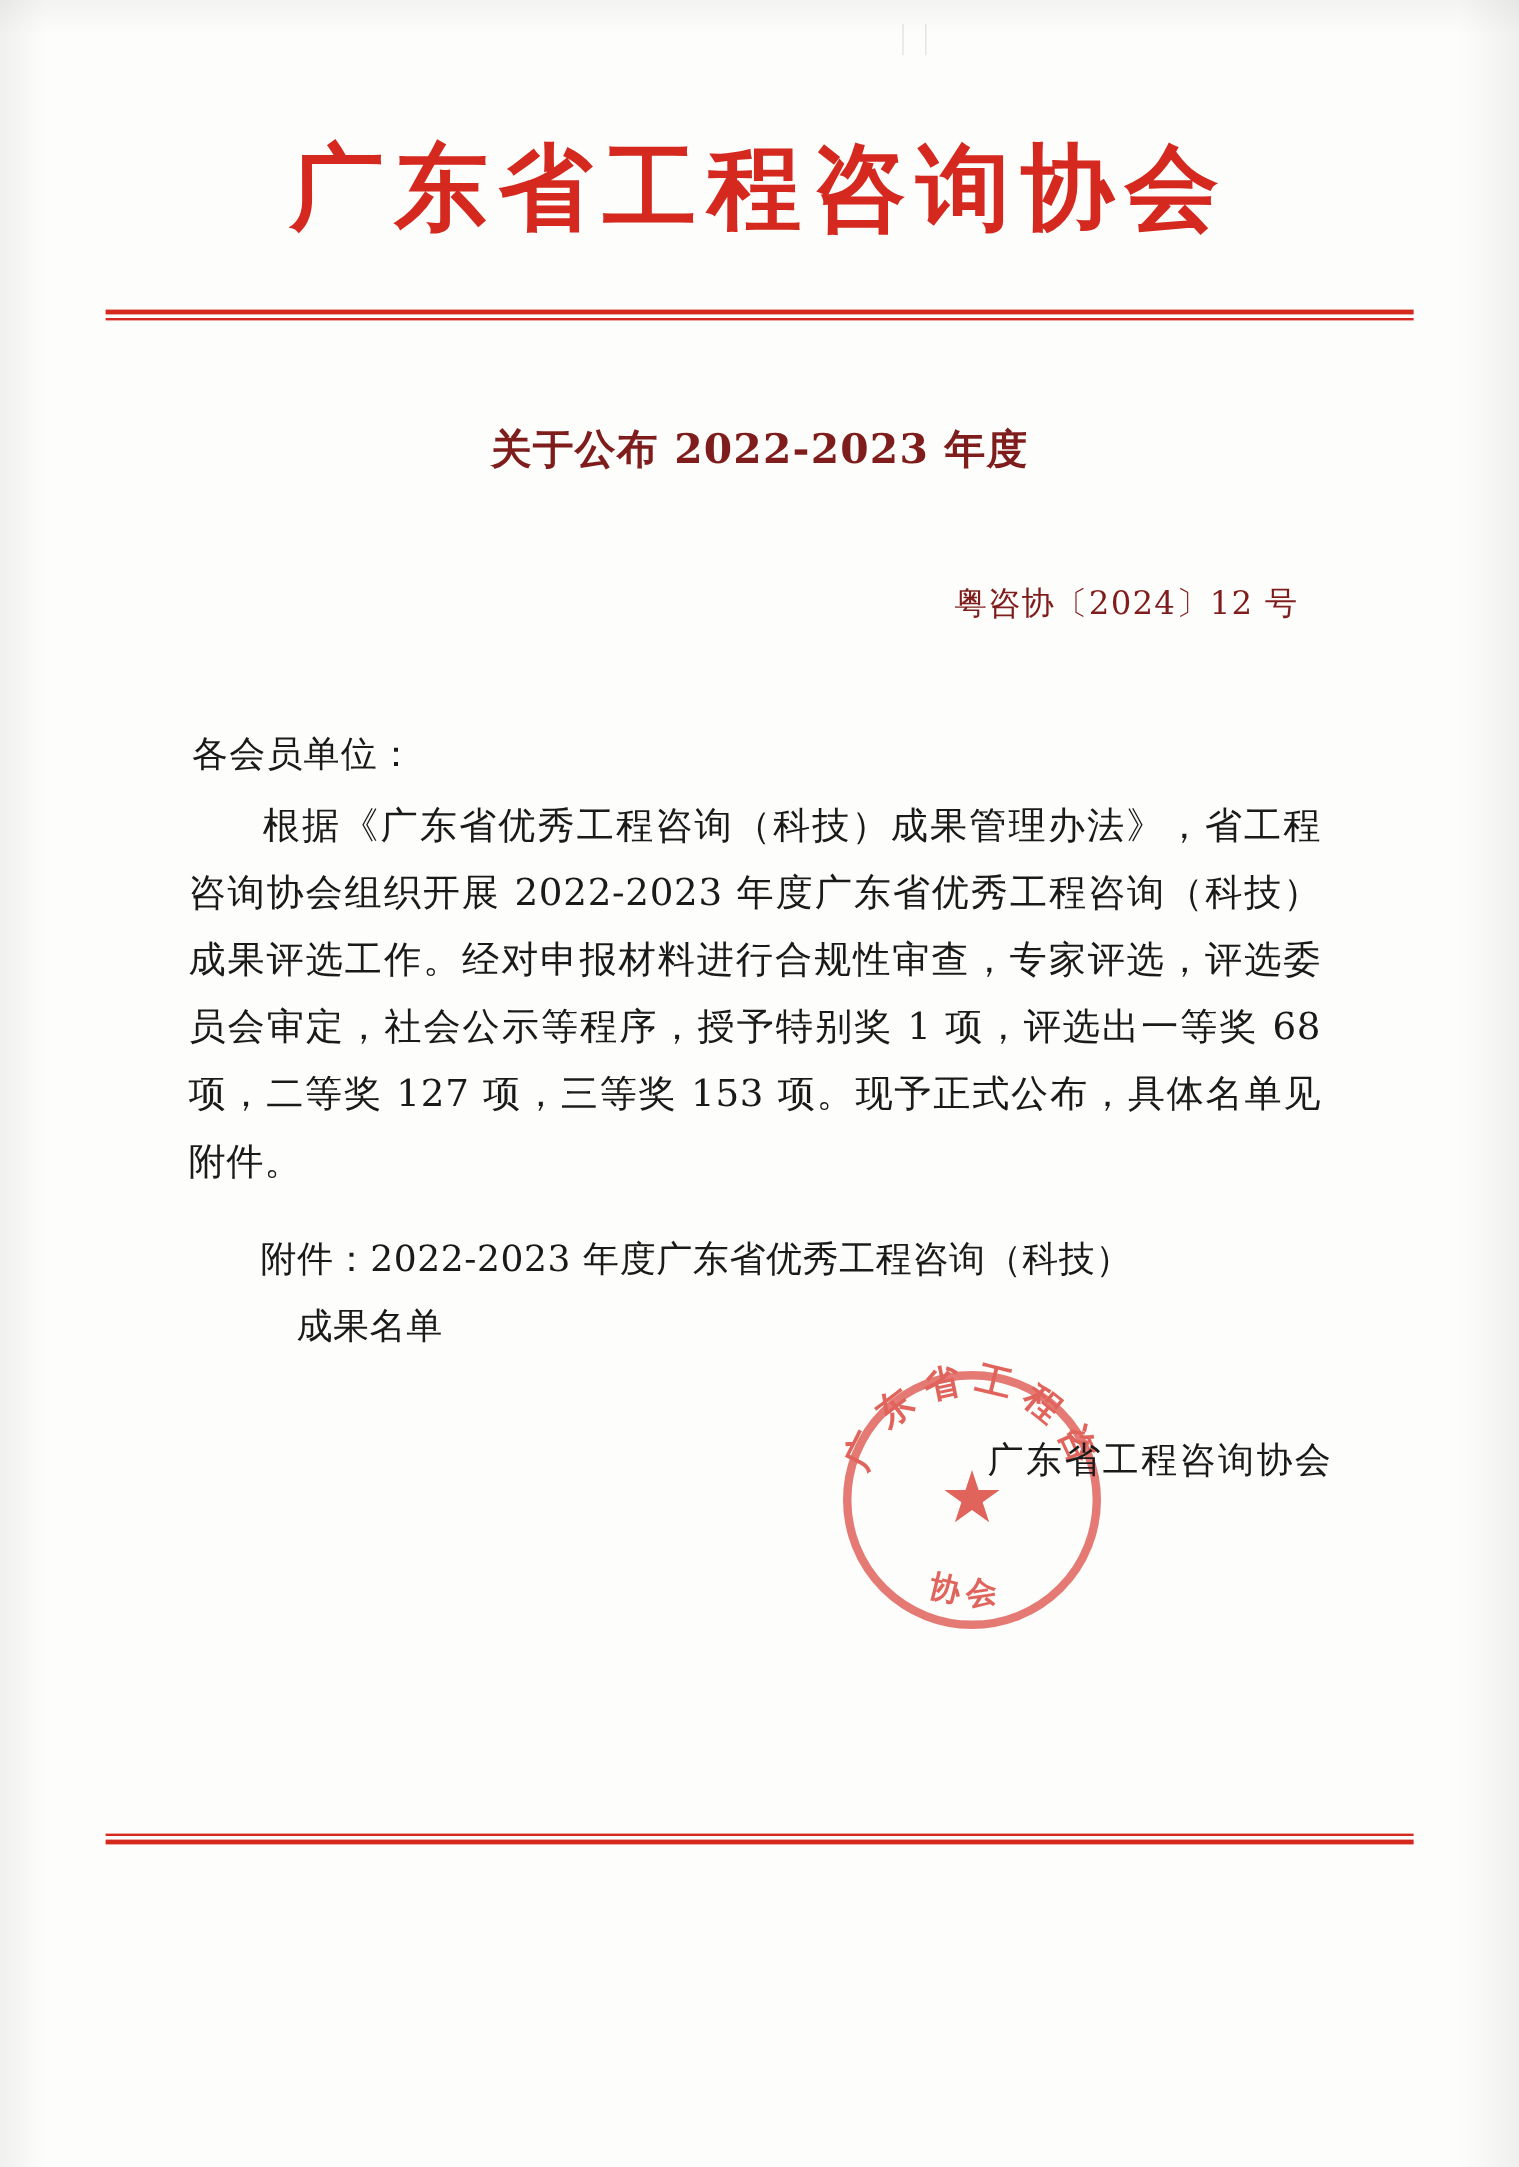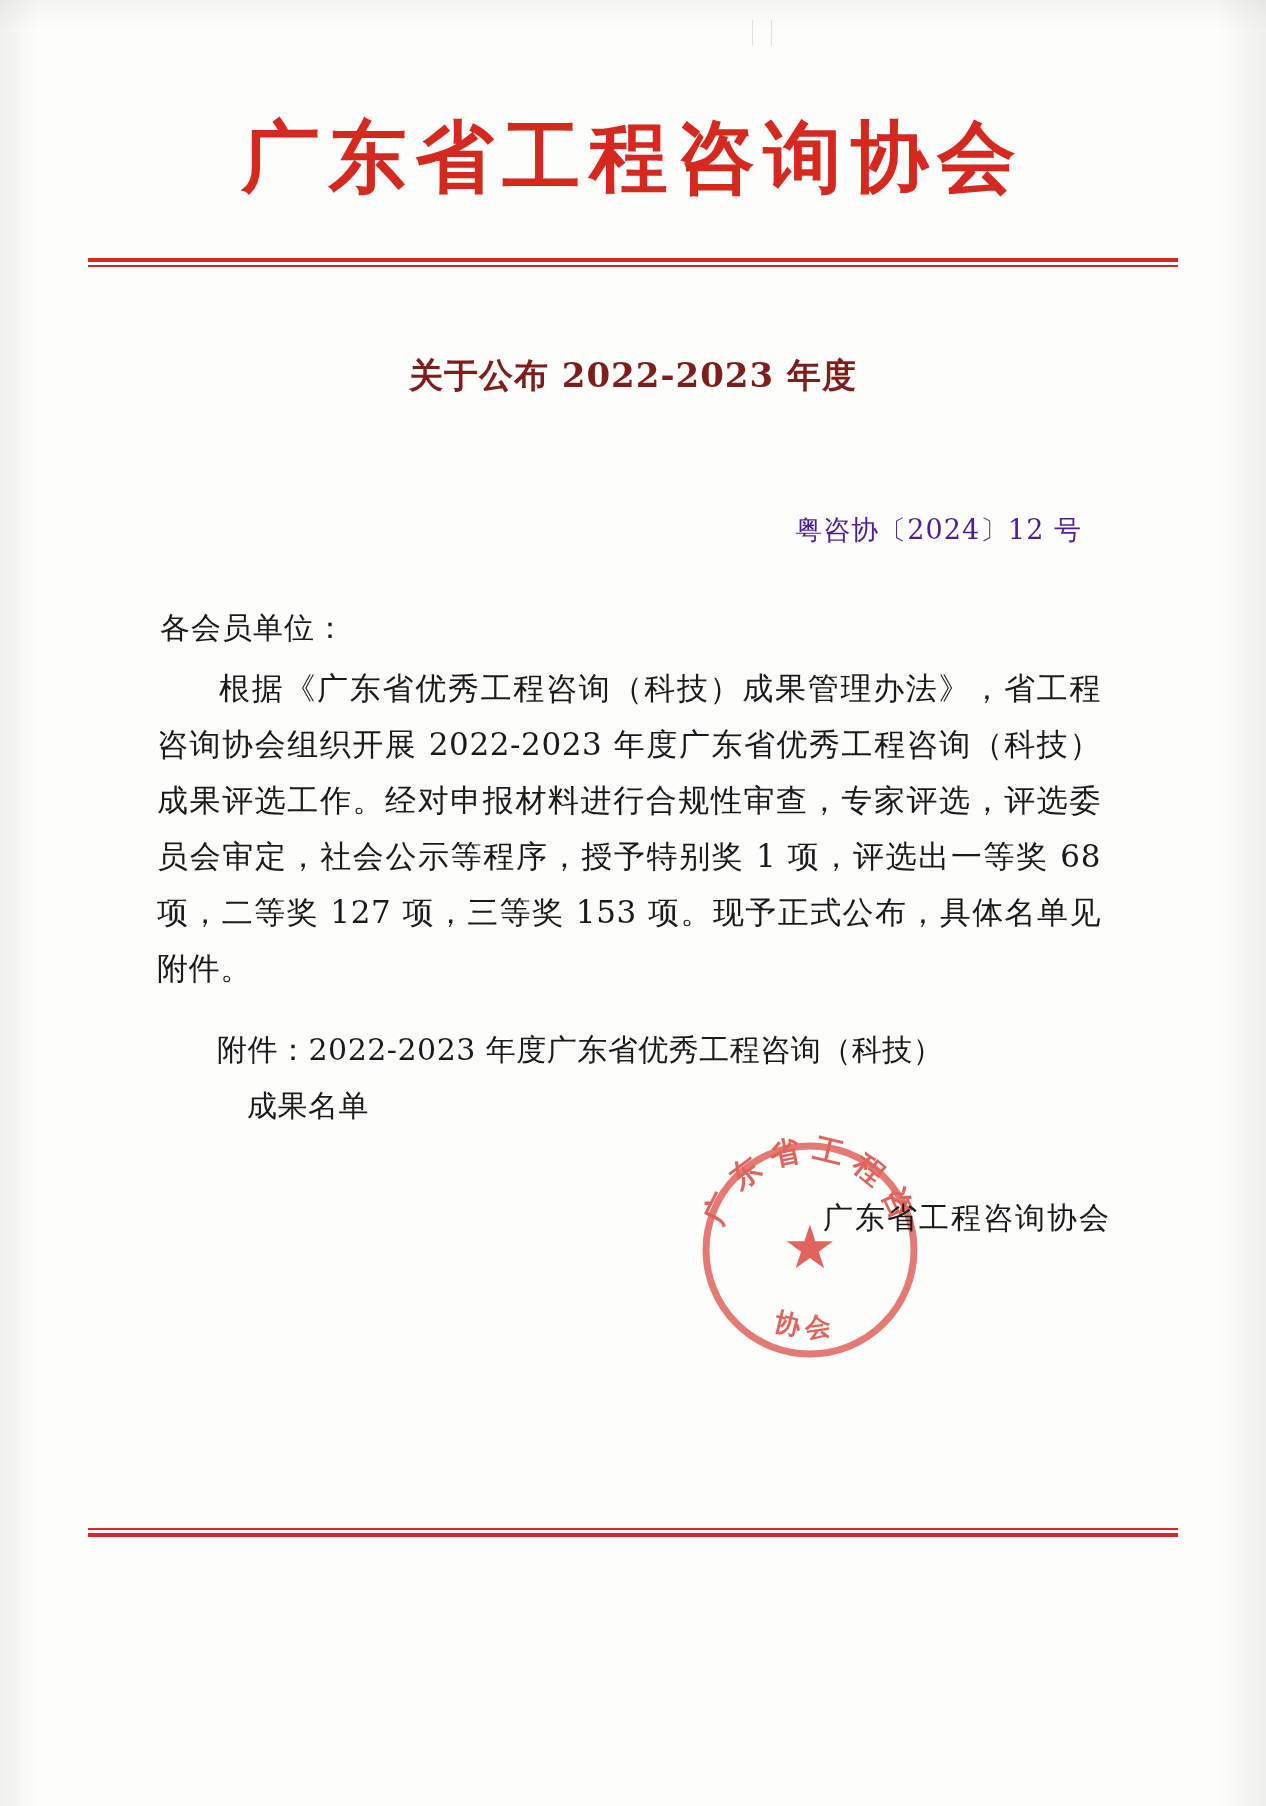--- a/index.html
+++ b/index.html
@@ -81,25 +81,25 @@
     font-weight: bold;
     font-size: 34px;
     line-height: 1.6;
     letter-spacing: 1px;
     color: #7f1d1d;
   }
   .doc-title .line2 { letter-spacing: 2px; }
 
   .doc-number {
     position: absolute;
-    top: 512px;
+    top: 485px;
     right: 184px;
     font-size: 27px;
     letter-spacing: 1px;
-    color: #4c1d95;
+    color: #7f1d1d;
     margin-left: 21px;
   }
 
   .salutation {
     position: absolute;
     top: 608px;
     left: 160px;
     font-size: 30px;
     font-weight: normal;
     letter-spacing: 1px;

